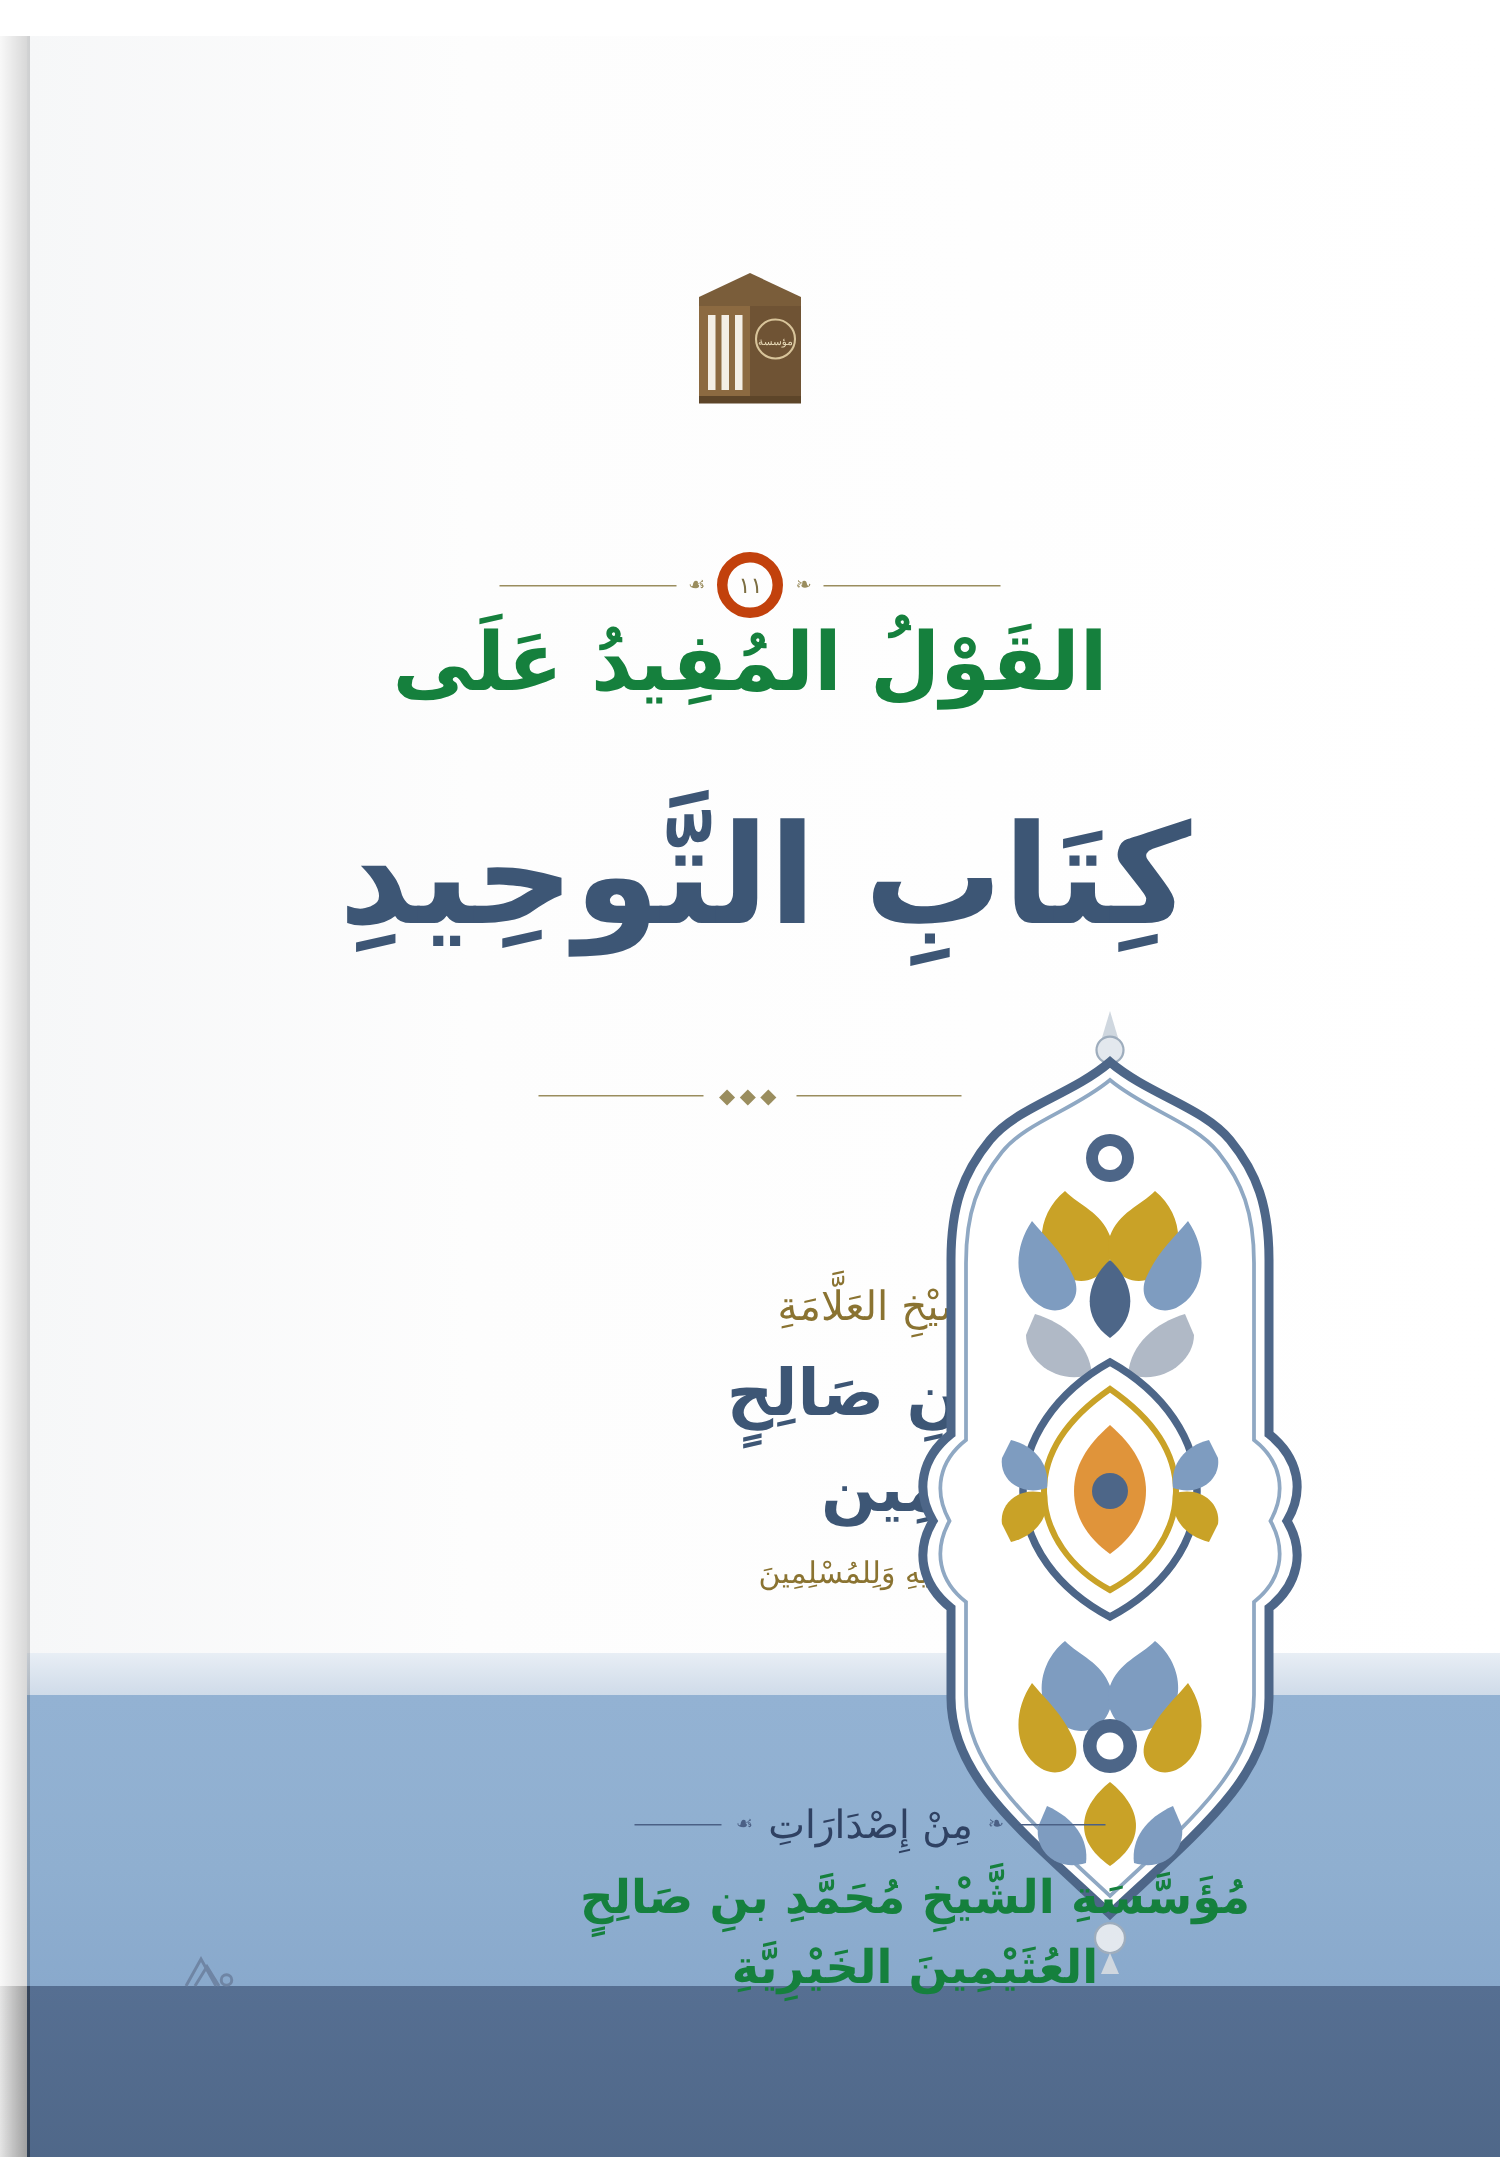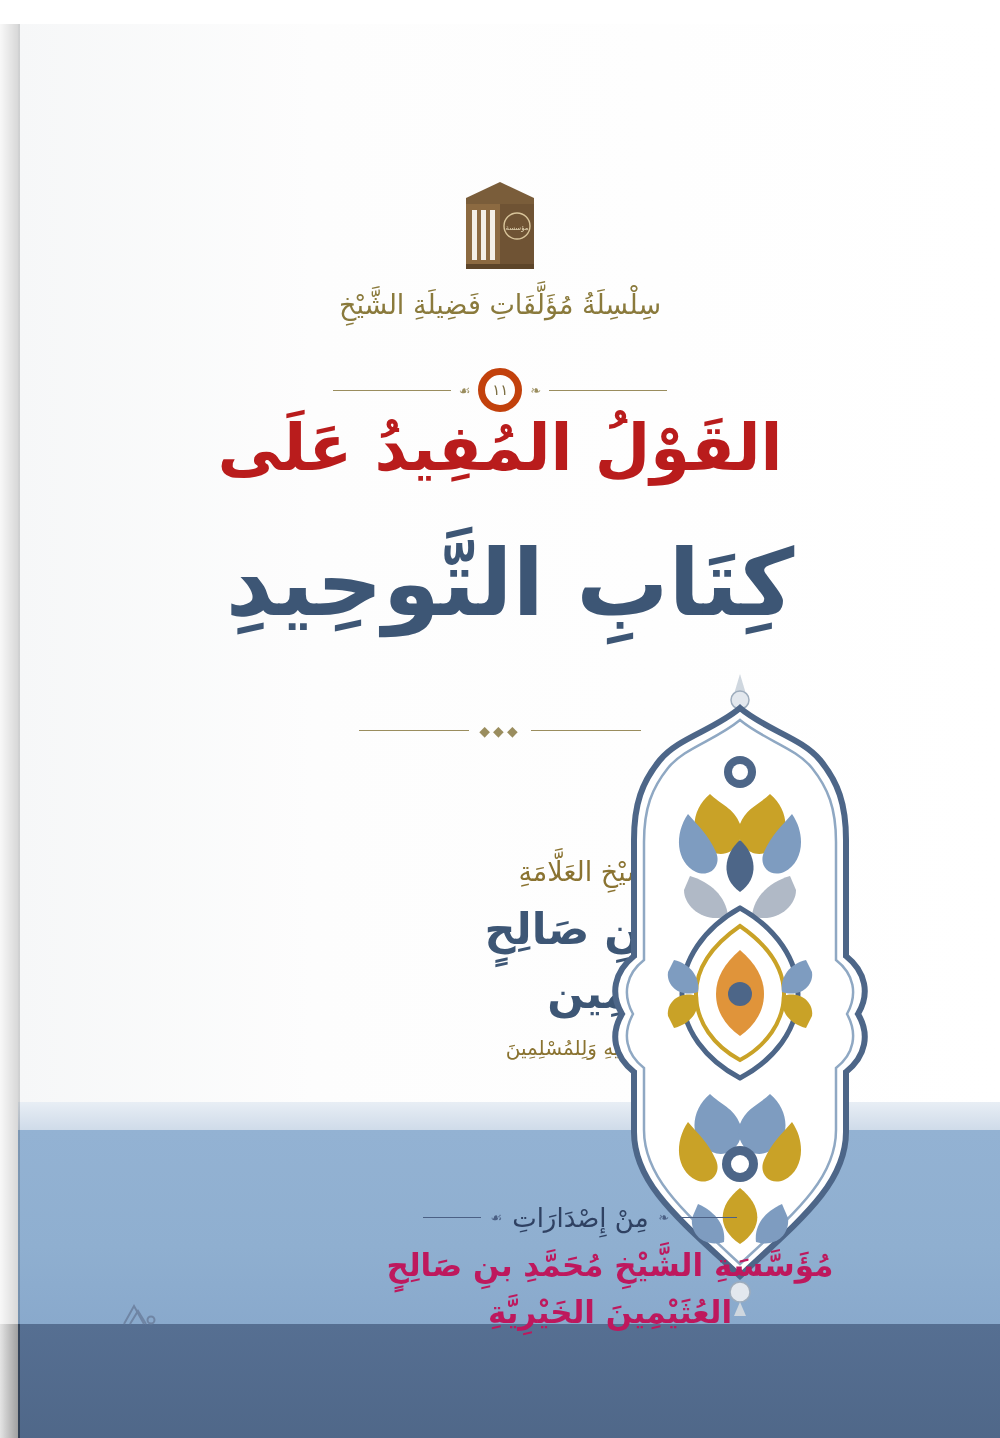--- a/index.html
+++ b/index.html
@@ -131,22 +131,22 @@
     font-size: 15px;
   }
 
   
   .title-1 {
     position: absolute;
     top: 384px;
     left: 0;
     right: 0;
     text-align: center;
-    color: #b91c1c;
-    font-size: 64px;
+    color: #15803d;
+    font-size: 54px;
     line-height: 1.25;
     font-family: "DejaVu Sans", sans-serif;
     font-weight: bold;
   }
   .title-2 {
     position: absolute;
     top: 500px;
     left: 0;
     right: 0;
     text-align: center;
@@ -230,21 +230,21 @@
   .pub-from .orn {
     font-size: 13px;
     color: #4b6085;
   }
   .pub-name {
     position: absolute;
     top: 1218px;
     right: 120px;
     width: 540px;
     text-align: center;
-    color: #be185d;
+    color: #15803d;
     font-size: 31px;
     font-weight: bold;
     line-height: 1.5;
   }
   .corner-mark {
     position: absolute;
     left: 120px;
     top: 1276px;
     color: #6b7f9e;
     opacity: .85;
@@ -281,21 +281,20 @@
         <rect x="20" y="46" width="5" height="50" fill="#f4efe6"></rect>
         <rect x="29" y="46" width="5" height="50" fill="#f4efe6"></rect>
         <rect x="38" y="46" width="5" height="50" fill="#f4efe6"></rect>
         <circle cx="65" cy="62" r="13" fill="none" stroke="#d8c49a" stroke-width="1.4"></circle>
         <text x="65" y="66" font-size="7" fill="#e6d8b6" text-anchor="middle" font-family="DejaVu Sans, sans-serif">مؤسسة</text>
         <rect x="14" y="100" width="68" height="5" fill="#5d4529"></rect>
       </svg>
     </span>
   </div>
 
-  <div class="series-line">سِلْسِلَةُ مُؤَلَّفَاتِ فَضِيلَةِ الشَّيْخِ</div>
 
   <div class="series-rule">
     <span class="rule-wrap">
       <span class="bar"></span>
       <span class="orn">❧</span>
       <span class="series-num">١١</span>
       <span class="orn">☙</span>
       <span class="bar"></span>
     </span>
   </div>

